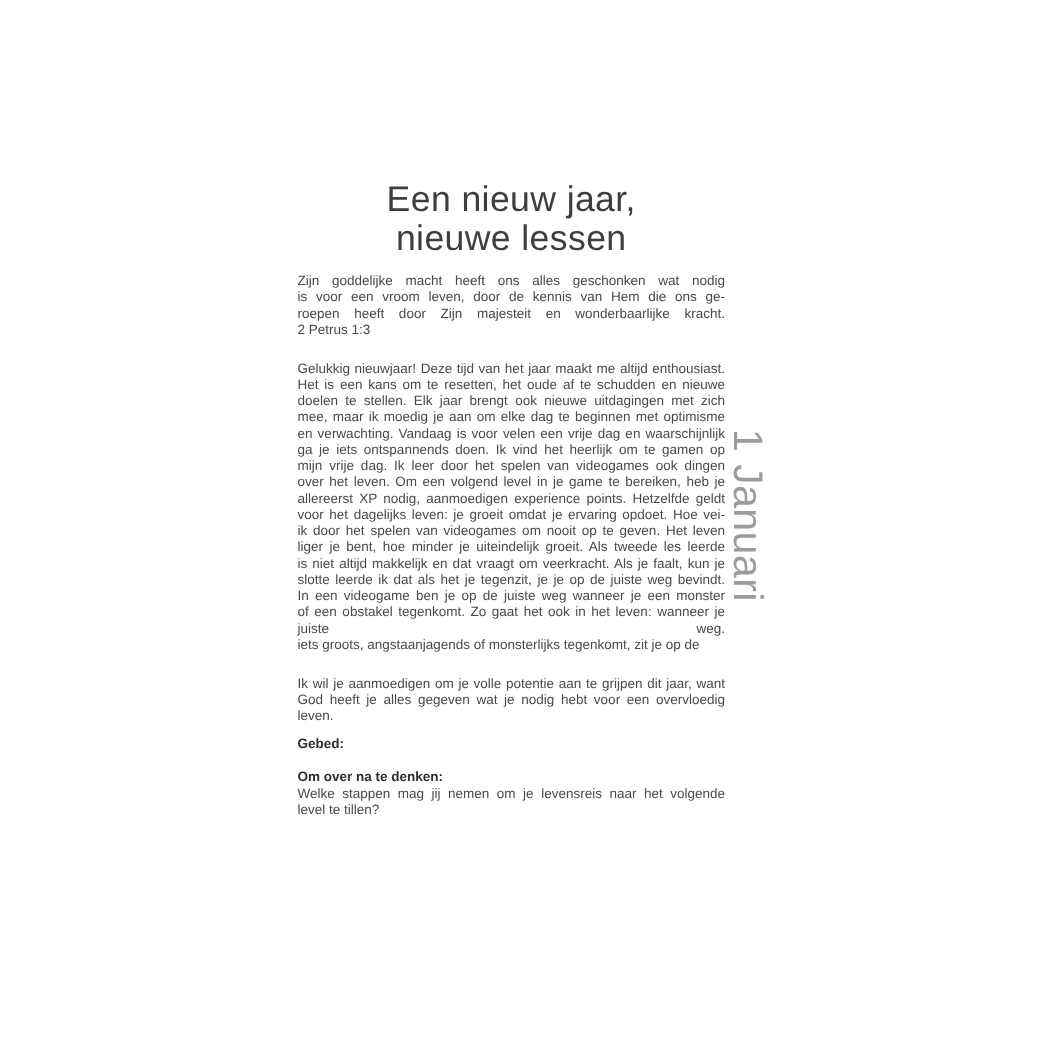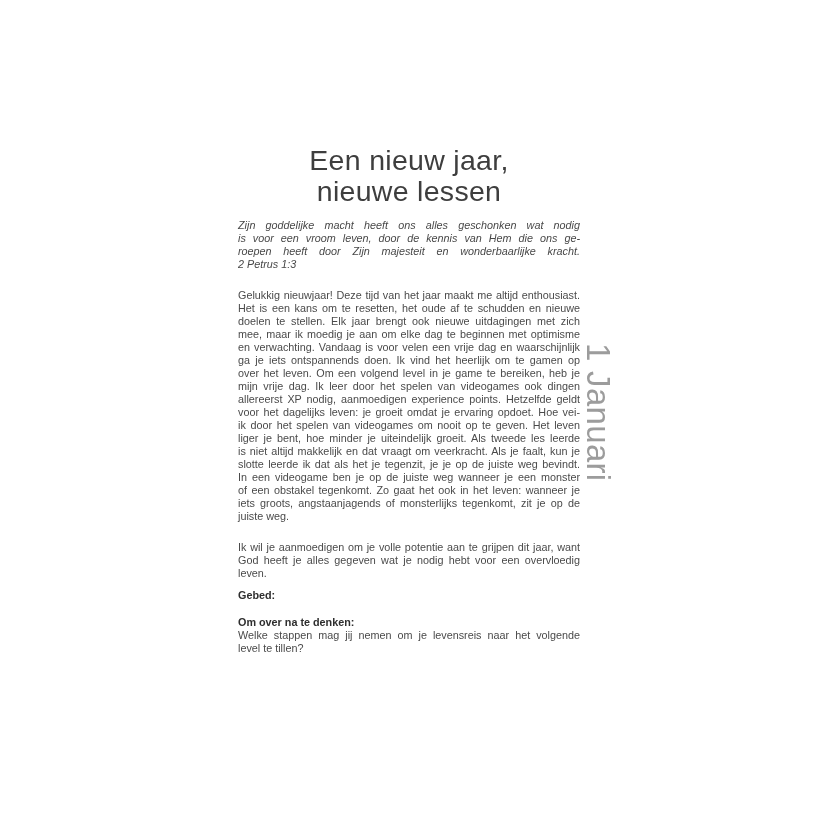--- a/index.html
+++ b/index.html
@@ -29,21 +29,20 @@
     line-height: 31px;
     font-weight: 300;
     color: #3e3e3e;
     letter-spacing: 0.3px;
     margin: 0 0 5px 0;
   }
   .page-title .jline {
     text-align: center;
   }
   .scripture {
-    font-style: italic;
     margin-top: 12px;
     color: #484848;
   }
   .para-1 { margin-top: 18px; }
   .para-2 { margin-top: 18px; }
   .section-heading {
     font-weight: bold;
     color: #2e2e2e;
     line-height: 13px;
   }
@@ -89,32 +88,32 @@
         <div class="jline">2 Petrus 1:3</div>
       </div>
 
     <div class="paragraph para-1 justified">
         <div class="jline">Gelukkig nieuwjaar! Deze tijd van het jaar maakt me altijd enthousiast.</div>
         <div class="jline">Het is een kans om te resetten, het oude af te schudden en nieuwe</div>
         <div class="jline">doelen te stellen. Elk jaar brengt ook nieuwe uitdagingen met zich</div>
         <div class="jline">mee, maar ik moedig je aan om elke dag te beginnen met optimisme</div>
         <div class="jline">en verwachting. Vandaag is voor velen een vrije dag en waarschijnlijk</div>
         <div class="jline">ga je iets ontspannends doen. Ik vind het heerlijk om te gamen op</div>
+        <div class="jline">mijn vrije dag. Ik leer door het spelen van videogames ook dingen</div>
         <div class="jline">over het leven. Om een volgend level in je game te bereiken, heb je</div>
-        <div class="jline">mijn vrije dag. Ik leer door het spelen van videogames ook dingen</div>
         <div class="jline">allereerst XP nodig, aanmoedigen experience points. Hetzelfde geldt</div>
         <div class="jline">voor het dagelijks leven: je groeit omdat je ervaring opdoet. Hoe vei-</div>
         <div class="jline">ik door het spelen van videogames om nooit op te geven. Het leven</div>
         <div class="jline">liger je bent, hoe minder je uiteindelijk groeit. Als tweede les leerde</div>
         <div class="jline">is niet altijd makkelijk en dat vraagt om veerkracht. Als je faalt, kun je</div>
         <div class="jline">slotte leerde ik dat als het je tegenzit, je je op de juiste weg bevindt.</div>
         <div class="jline">In een videogame ben je op de juiste weg wanneer je een monster</div>
         <div class="jline">of een obstakel tegenkomt. Zo gaat het ook in het leven: wanneer je</div>
+        <div class="jline">juiste weg.</div>
         <div class="jline">iets groots, angstaanjagends of monsterlijks tegenkomt, zit je op de</div>
-        <div class="jline">juiste weg.</div>
       </div>
 
     <div class="paragraph para-2 justified">
         <div class="jline">Ik wil je aanmoedigen om je volle potentie aan te grijpen dit jaar, want</div>
         <div class="jline">God heeft je alles gegeven wat je nodig hebt voor een overvloedig</div>
         <div class="jline">leven.</div>
       </div>
 
     <div class="section-heading heading-gebed">Gebed:</div>
 

